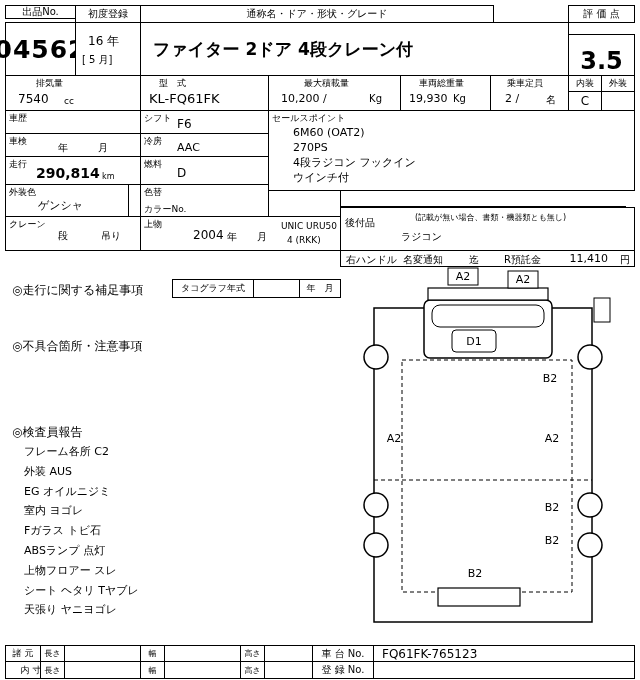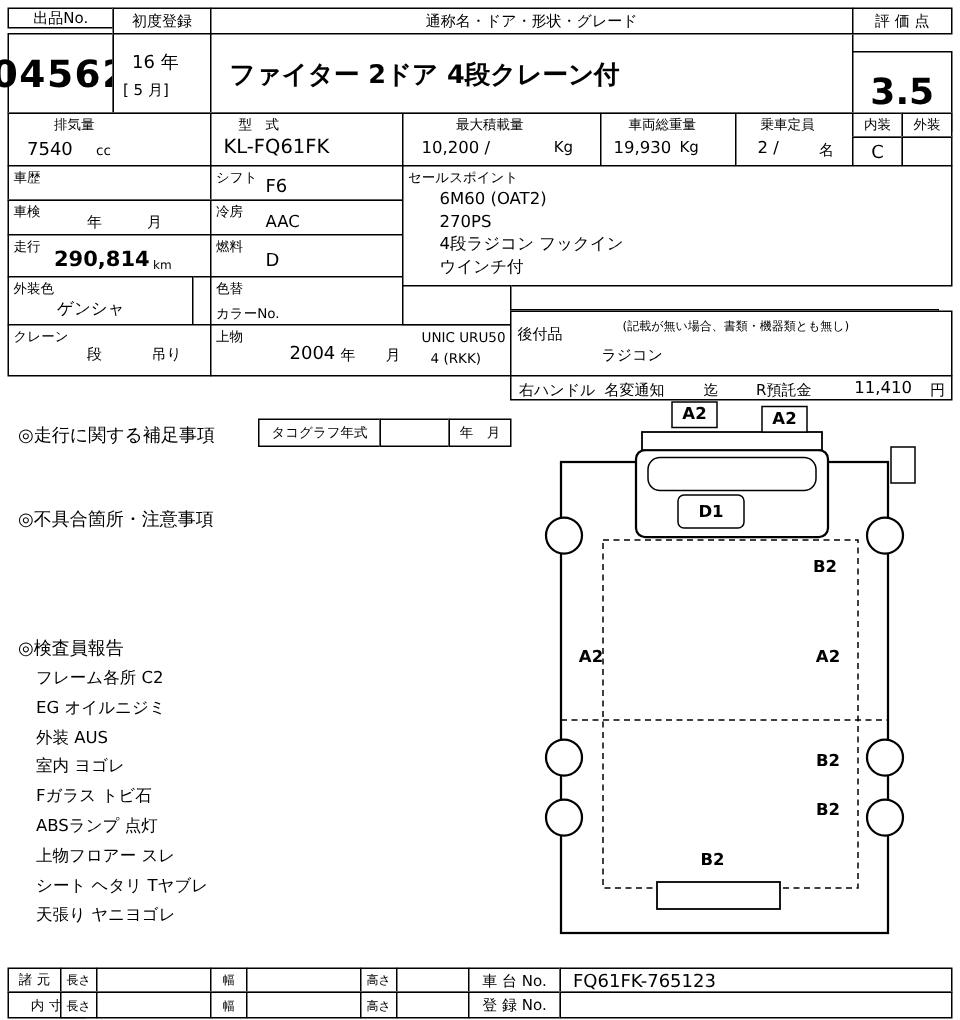--- a/index.html
+++ b/index.html
@@ -5,39 +5,39 @@
   html,body{margin:0;padding:0;background:#fff;}
   .page{position:relative;width:640px;height:680px;background:#fff;color:#000;
         font-family:"DejaVu Sans",sans-serif;overflow:hidden;}
   .cell{position:absolute;box-sizing:border-box;border:1px solid #000;background:#fff;}
   .abs{position:absolute;box-sizing:border-box;}
   .cen{display:flex;align-items:center;justify-content:center;text-align:center;}
   .f8{font-size:8px}.f9{font-size:9px}.f10{font-size:10px}.f11{font-size:11px}
   .f12{font-size:12px}.f13{font-size:13px}.f14{font-size:14px}
   .b{font-weight:bold}
   .lbl{position:absolute;top:1px;left:3px;font-size:9px;white-space:nowrap;}
-  .mark{position:absolute;transform:translate(-50%,-50%);font-size:11px;font-weight:bold;white-space:nowrap;}
+  .mark{position:absolute;transform:translate(-50%,-50%);font-size:11px;font-weight:normal;white-space:nowrap;}
   .insp div{white-space:nowrap;}
   svg{display:block;}
 </style>
 </head>
 <body>
 
 <div class="page">
 
   <div class="cell cen f10" style="left:5px;top:5px;width:71px;height:14px">出品No.</div>
   <div class="cell cen b" style="left:5px;top:22px;width:71px;height:54px;font-size:25px;letter-spacing:1px">04562</div>
 
   <div class="cell cen f10" style="left:75px;top:5px;width:66px;height:18px">初度登録</div>
   <div class="cell" style="left:75px;top:22px;width:66px;height:54px">
     <span class="abs f12" style="left:12px;top:10px">16 年</span>
     <span class="abs f10" style="left:6px;top:30px">[ 5 月]</span>
   </div>
 
-  <div class="cell cen f10" style="left:140px;top:5px;width:429px;height:18px">通称名・ドア・形状・グレード</div>
+  <div class="cell cen f10" style="left:140px;top:5px;width:354px;height:18px">通称名・ドア・形状・グレード</div>
   <div class="cell" style="left:140px;top:22px;width:429px;height:54px">
     <span class="abs b" style="left:12px;top:15px;font-size:17px;white-space:nowrap">ファイター 2ドア 4段クレーン付</span>
   </div>
 
   <div class="cell cen f10" style="left:568px;top:5px;width:67px;height:18px">評 価 点</div>
   <div class="cell cen b" style="left:568px;top:34px;width:67px;height:54px;font-size:24px">3.5</div>
 
   <div class="cell" style="left:5px;top:75px;width:156px;height:36px">
     <span class="lbl" style="left:30px">排気量</span>
     <span class="abs f12" style="left:12px;top:16px">7540</span>
@@ -152,22 +152,22 @@
   <div class="abs f12" style="left:12px;top:282px;white-space:nowrap">◎走行に関する補足事項</div>
   <div class="cell cen f9" style="left:172px;top:279px;width:82px;height:19px">タコグラフ年式</div>
   <div class="cell cen f9" style="left:253px;top:279px;width:47px;height:19px"></div>
   <div class="cell cen f9" style="left:299px;top:279px;width:42px;height:19px">年　月</div>
 
   <div class="abs f12" style="left:12px;top:338px;white-space:nowrap">◎不具合箇所・注意事項</div>
 
   <div class="abs f12" style="left:12px;top:424px;white-space:nowrap">◎検査員報告</div>
   <div class="abs f11 insp" style="left:24px;top:442px;line-height:19.8px">
     <div>フレーム各所 C2</div>
+    <div>外装 AUS</div>
     <div>EG オイルニジミ</div>
-    <div>外装 AUS</div>
     <div>室内 ヨゴレ</div>
     <div>Fガラス トビ石</div>
     <div>ABSランプ 点灯</div>
     <div>上物フロアー スレ</div>
     <div>シート ヘタリ Tヤブレ</div>
     <div>天張り ヤニヨゴレ</div>
   </div>
 
   <div class="abs" style="left:338px;top:266px;width:299px;height:366px">
     <svg width="299" height="366" viewBox="0 0 299 366">

